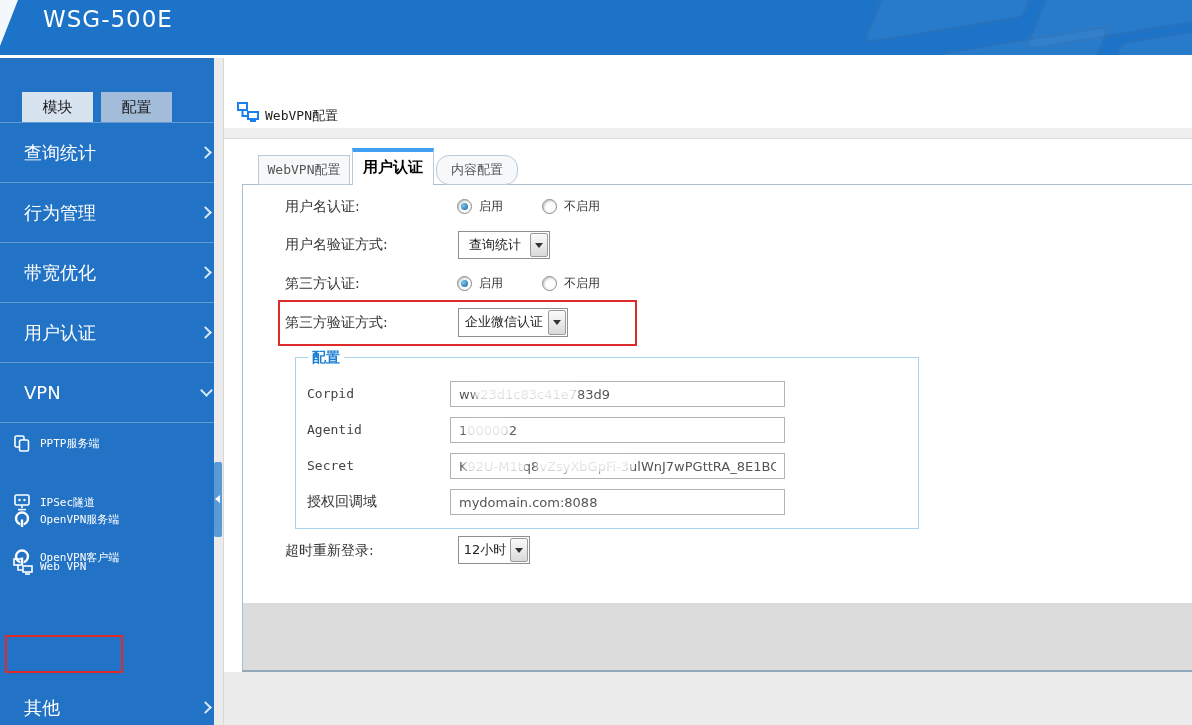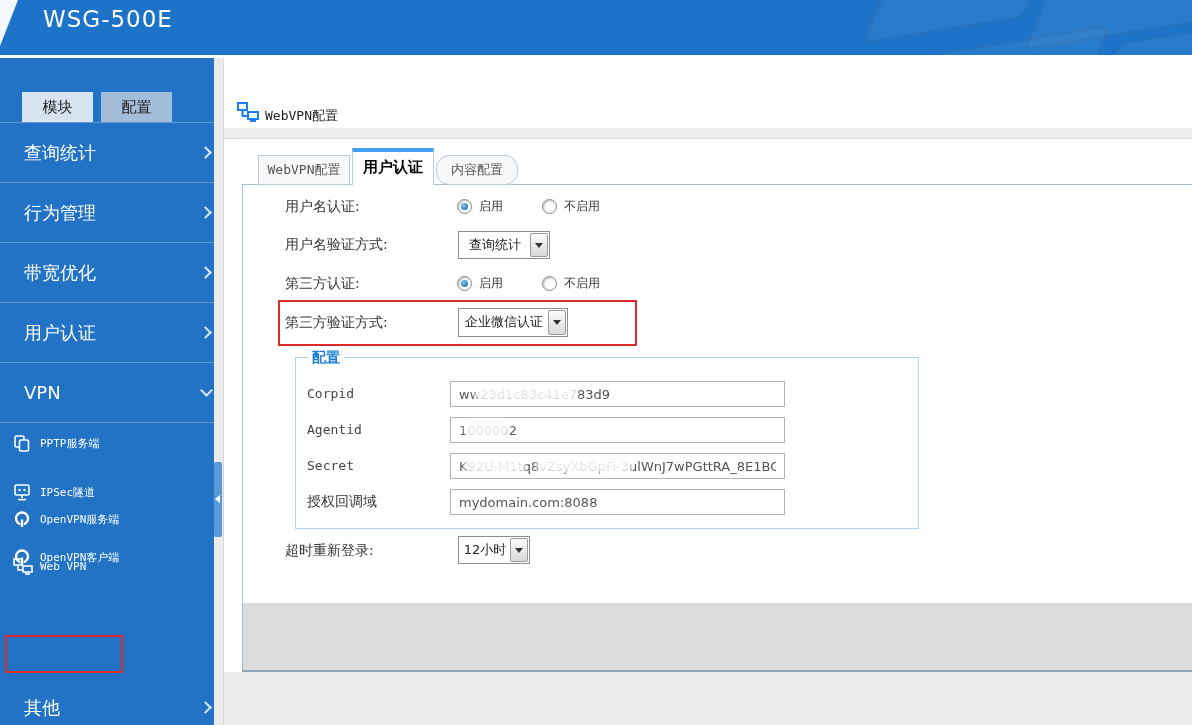--- a/index.html
+++ b/index.html
@@ -122,21 +122,21 @@
 
   <div class="sub-item" style="top:367px;">
     <span class="icon">
       <svg width="18" height="17" viewBox="0 0 18 17">
           <rect x="2" y="1" width="9" height="11" rx="1.5" fill="none" stroke="#fff" stroke-width="1.6"></rect>
           <rect x="6.5" y="5" width="9" height="11" rx="1.5" fill="#2273c5" stroke="#fff" stroke-width="1.6"></rect>
         </svg>
     </span>
     <span class="sub-label">PPTP服务端</span>
   </div>
-  <div class="sub-item" style="top:416px;">
+  <div class="sub-item" style="top:426px;">
     <span class="icon">
       <svg width="18" height="17" viewBox="0 0 18 17">
           <rect x="2" y="1" width="14" height="10" rx="1.5" fill="none" stroke="#fff" stroke-width="1.6"></rect>
           <circle cx="6.5" cy="6" r="1.2" fill="#fff"></circle>
           <circle cx="11.5" cy="6" r="1.2" fill="#fff"></circle>
           <line x1="9" y1="11" x2="9" y2="14" stroke="#fff" stroke-width="1.6"></line>
           <line x1="5" y1="15.6" x2="13" y2="15.6" stroke="#fff" stroke-width="1.6"></line>
         </svg>
     </span>
     <span class="sub-label">IPSec隧道</span>

